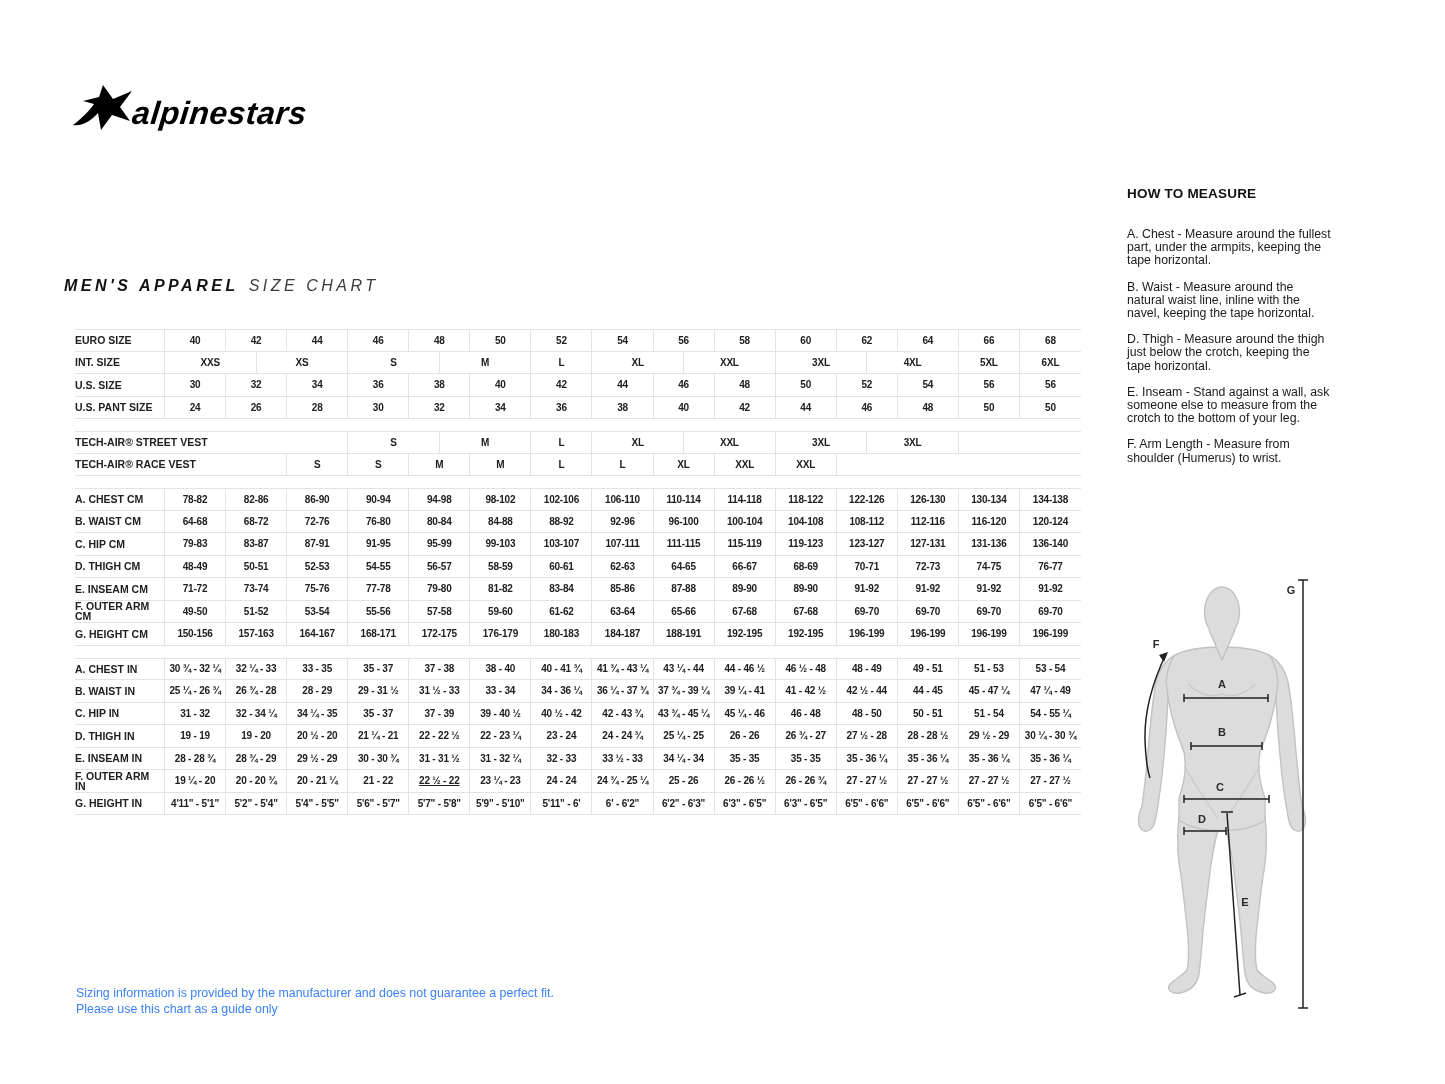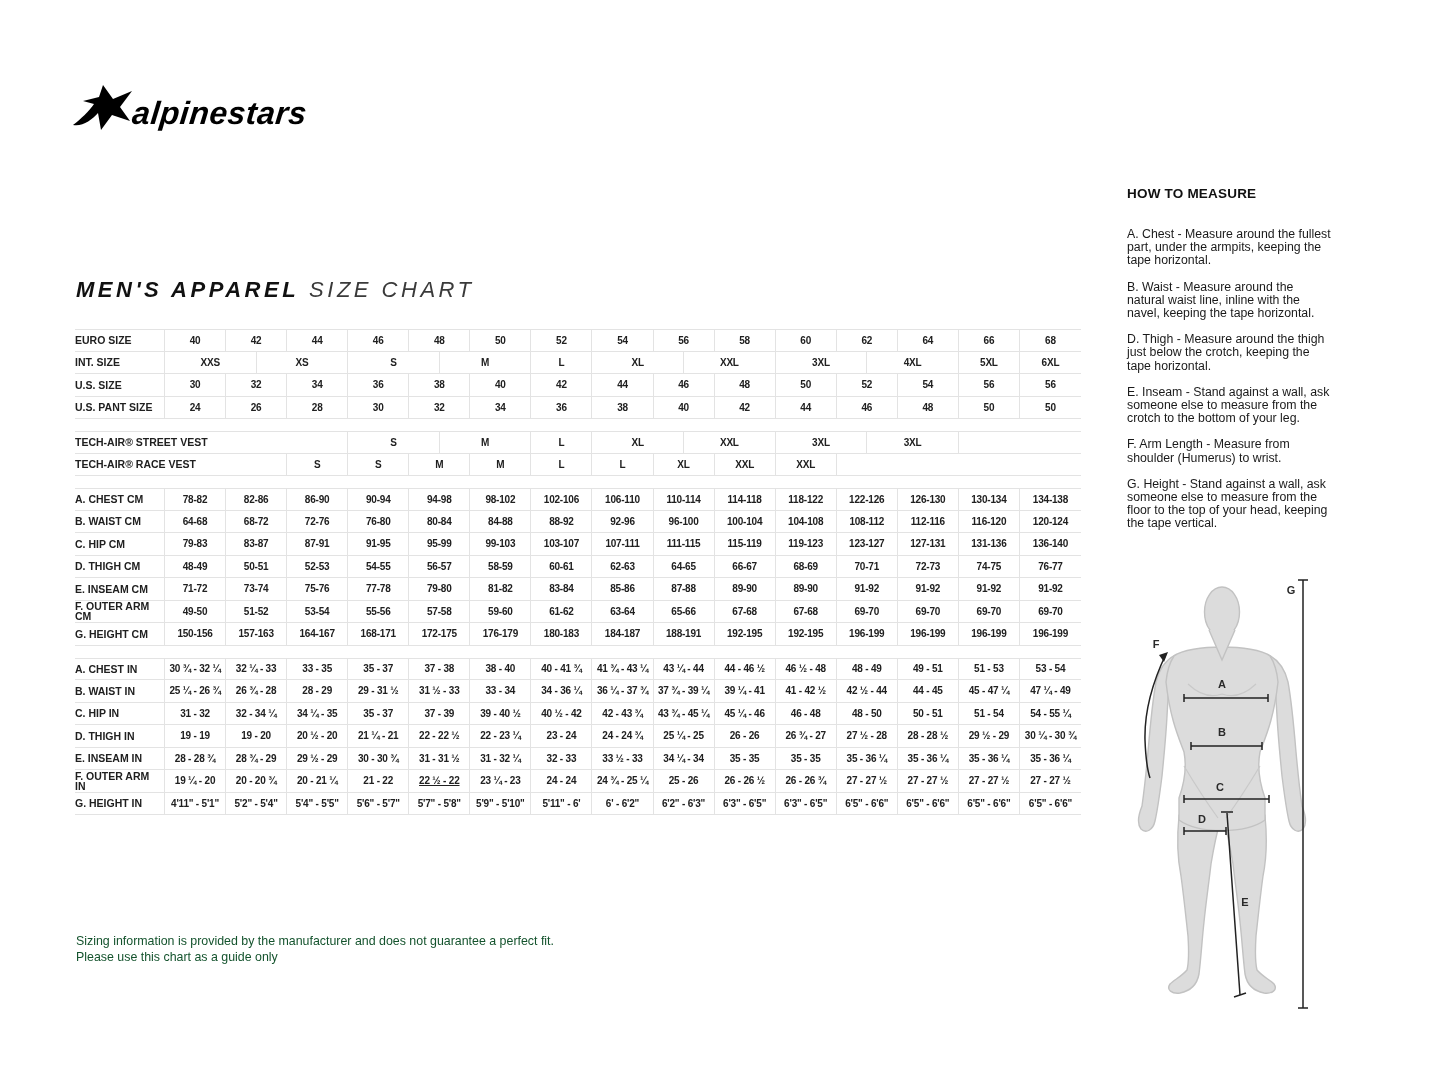--- a/index.html
+++ b/index.html
@@ -3,21 +3,21 @@
 <meta charset="utf-8">
 <style>
   html,body{margin:0;padding:0;background:#ffffff;}
   .page{position:relative;width:1445px;height:1084px;background:#fff;overflow:hidden;
         font-family:"Liberation Sans","DejaVu Sans",sans-serif;color:#1d1d1d;}
 
   
   .logo{position:absolute;left:70px;top:80px;width:270px;height:64px;}
 
   
-  .title{position:absolute;left:76px;top:277px;font-style:italic;font-size:22px;
+  .title{position:absolute;left:64px;top:277px;font-style:italic;font-size:16px;
          letter-spacing:3.5px;white-space:nowrap;}
   .title .main{font-weight:700;color:#111;}
   .title .sub{font-weight:400;color:#3a3a3a;margin-left:10px;}
 
   
   .sizetable{position:absolute;left:75px;top:329px;width:1006px;}
   .trow{display:grid;grid-template-columns:90px repeat(60,1fr);height:22.5px;
         border-bottom:1px solid #e3e3e3;box-sizing:border-box;}
   .trow.first{border-top:1px solid #e3e3e3;}
   .trow.gap{margin-top:12px;}
@@ -30,21 +30,21 @@
 
   
   .measure{position:absolute;left:1127px;top:186px;width:207px;}
   .measure h3{font-size:13.5px;font-weight:700;margin:0 0 27px 0;letter-spacing:0.2px;color:#111;}
   .measure p{font-size:12.3px;line-height:13.2px;margin:0 0 13px 0;color:#1a1a1a;}
 
   
   .figure{position:absolute;left:1128px;top:570px;width:190px;height:460px;}
 
   
-  .footer{position:absolute;left:76px;top:934px;font-size:12.4px;line-height:15.5px;color:#14532d;}
+  .footer{position:absolute;left:76px;top:986px;font-size:12.4px;line-height:15.5px;color:#3b82f6;}
 </style>
 </head>
 <body>
 
 <div class="page">
 
   <svg class="logo" viewBox="0 0 270 64">
     <path fill="#000" d="M33 5 L43 19 L62 11 L50 27 L60 41 L42 35 L31 50 L28 33
          C22 40 12 47 3 45 C11 39 19 31 24 24 L13 21 L29 17 Z"></path>
     <text x="66" y="44" font-size="32" font-style="italic" font-weight="900" letter-spacing="0.5" fill="#000" transform="skewX(-6)">alpinestars</text>
@@ -402,21 +402,20 @@
     </div>
 
   <div class="measure">
     <h3>HOW TO MEASURE</h3>
     <div>
         <p>A. Chest - Measure around the fullest part, under the armpits, keeping the tape horizontal.</p>
         <p>B. Waist - Measure around the natural waist line, inline with the navel, keeping the tape horizontal.</p>
         <p>D. Thigh - Measure around the thigh just below the crotch, keeping the tape horizontal.</p>
         <p>E. Inseam - Stand against a wall, ask someone else to measure from the crotch to the bottom of your leg.</p>
         <p>F. Arm Length - Measure from shoulder (Humerus) to wrist.</p>
-        <p>G. Height - Stand against a wall, ask someone else to measure from the floor to the top of your head, keeping the tape vertical.</p>
       </div>
   </div>
 
   <svg class="figure" viewBox="0 0 190 460">
     <g fill="#dcdcdc" stroke="#c2c2c2" stroke-width="1.4">
 
       <path d="M47,85 C38,90 31,99 28,112 C24,134 22,158 20,182 C18,204 16,222 14,236
                C10,246 9,254 13,259 C18,264 25,260 27,251 C30,238 32,222 34,206
                C36,186 38,166 39,146 L41,112 C42,100 44,91 47,85 Z"></path>
       <path d="M141,85 C150,90 157,99 160,112 C164,134 166,158 168,182 C170,204 172,222 174,236

